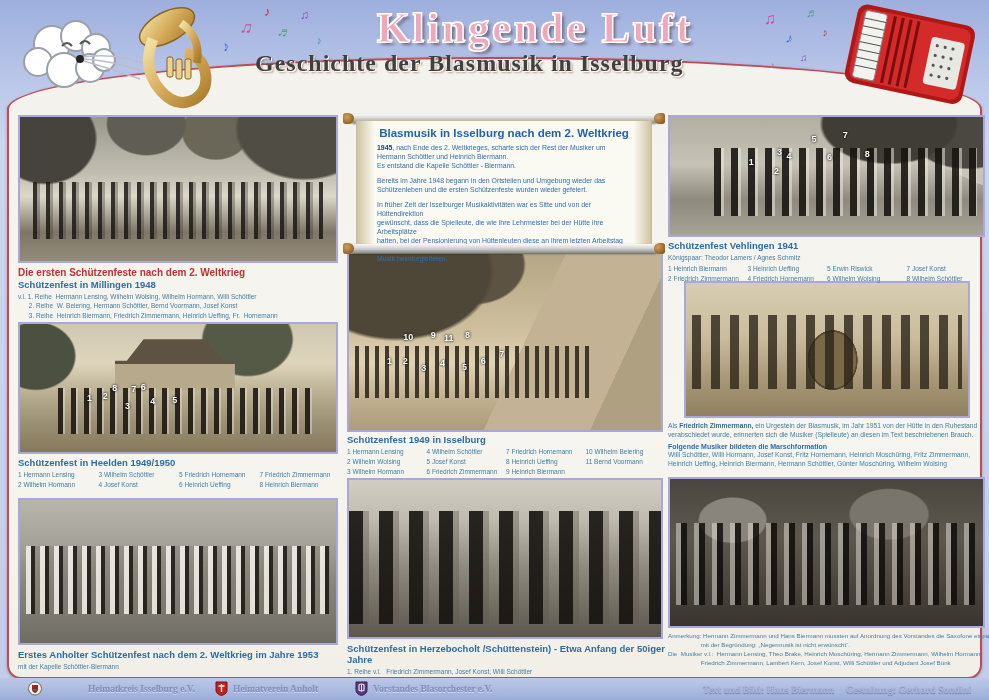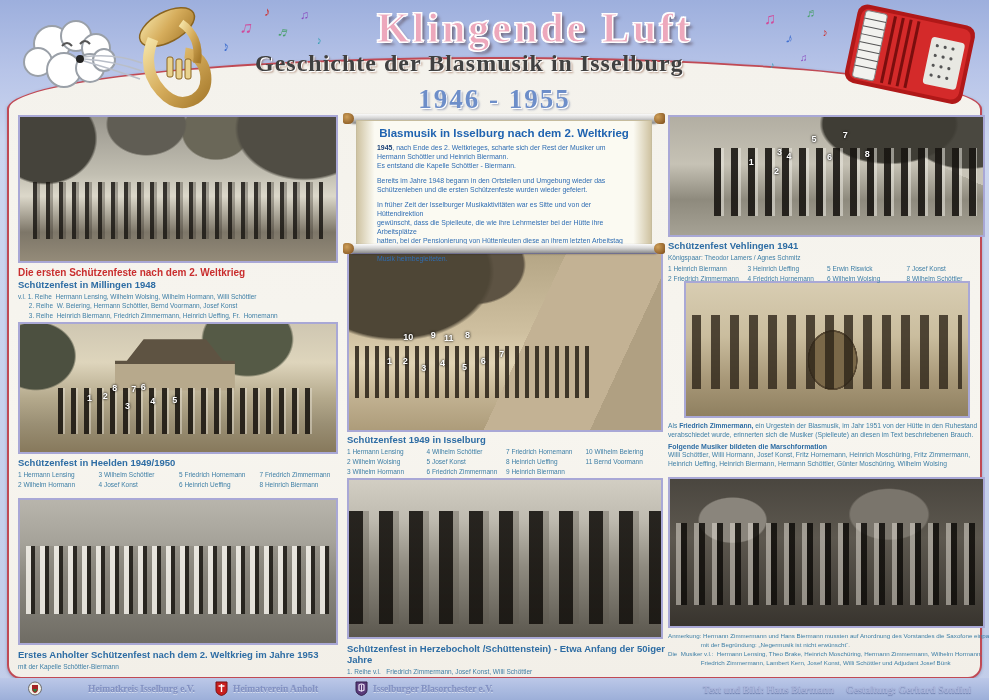--- a/index.html
+++ b/index.html
@@ -157,21 +157,20 @@
           <circle cx="119" cy="58" r="1.6"></circle>
         <circle cx="103" cy="68" r="1.6"></circle>
           <circle cx="111" cy="68" r="1.6"></circle>
           <circle cx="119" cy="68" r="1.6"></circle>
       </g>
     </g>
   </svg>
 
   <div class="title">Klingende Luft</div>
   <div class="subtitle">Geschichte der Blasmusik in Isselburg</div>
-  <div class="period">1946 - 1955</div>
 
   <div class="ph ph-1" style="left:18px;top:115px;width:320px;height:148px;">
       <div class="figs"></div>
     </div>
 
   <div class="cap" style="left:18px;top:267px;width:322px;">
     <div class="h-red">Die ersten Schützenfeste nach dem 2. Weltkrieg</div>
     <div class="h-blue">Schützenfest in Millingen 1948</div>
     <div class="cap-sm"><div>v.l. 1. Reihe  Hermann Lensing, Wilhelm Wolsing, Wilhelm Hormann, Willi Schöttler</div><div>      2. Reihe  W. Beiering, Hermann Schöttler, Bernd Voormann, Josef Konst</div><div>      3. Reihe  Heinrich Biermann, Friedrich Zimmermann, Heinrich Ueffing, Fr.  Hornemann</div></div>
   </div>
@@ -350,18 +349,18 @@
           </g>
         </svg>
       <span>Heimatverein Anholt</span>
     </div>
     <div class="org" style="left:355px;">
       <svg width="13" height="15" viewBox="0 0 13 15">
           <path d="M1 1 h11 v8 q0 4 -5.5 5.5 Q1 13 1 9 z" fill="#5a3a7a" stroke="#32204a"></path>
           <path d="M4 4 q2.5 -2 5 0 v5 q-2.5 2 -5 0 z" fill="none" stroke="#e8e0f2" stroke-width="1.2"></path>
           <line x1="6.5" y1="3.5" x2="6.5" y2="10.5" stroke="#e8e0f2" stroke-width="1"></line>
         </svg>
-      <span>Isselburger Blasorchester e.V.</span>
+      <span>Vorstandes Blasorchester e.V.</span>
     </div>
     <div class="credit" style="right:155px;">Text und Bild: Hans Biermann</div>
     <div class="credit" style="right:18px;">Gestaltung: Gerhard Sondini</div>
   </div>
 </div>
 
 </body></html>

